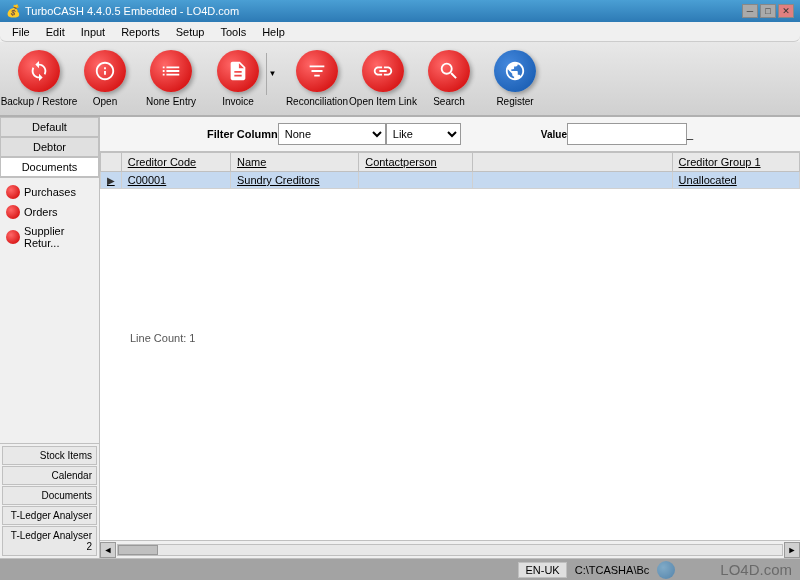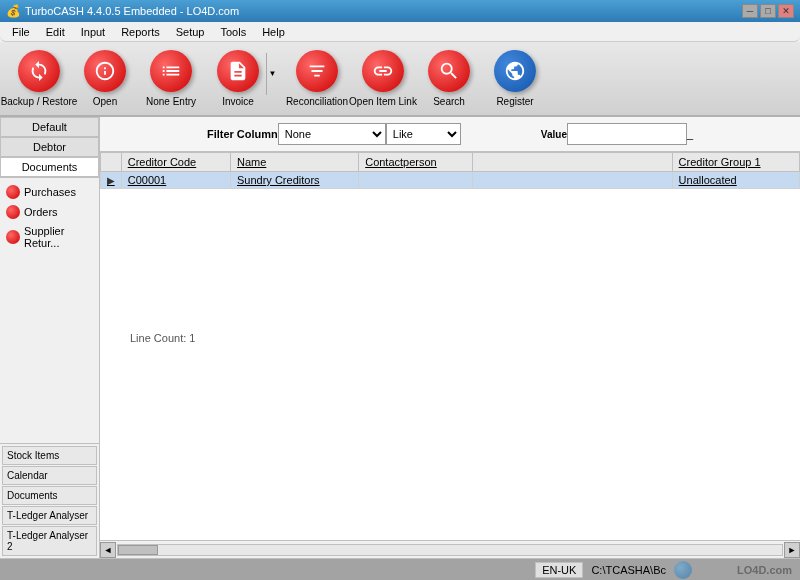--- a/index.html
+++ b/index.html
@@ -166,21 +166,21 @@
       border-top: 1px solid #c0c0c0;
       gap: 1px;
       padding: 2px 2px;
     }
     .sidebar-bottom-btn {
       padding: 3px 4px;
       background: #e8e8e8;
       border: 1px solid #c0c0c0;
       cursor: pointer;
       font-size: 10px;
-      text-align: left;
+      text-align: right;
     }
 
     
     #content {
       flex: 1;
       display: flex;
       flex-direction: column;
       background: white;
     }
 
@@ -518,16 +518,16 @@
 </div>
 
 <div id="status-bar">
   <span></span>
   <div id="status-right">
     <span class="status-locale">EN-UK</span>
     <span class="status-path">C:\TCASHA\Bc</span>
 
     <div style="display:flex;align-items:center;gap:3px;opacity:0.6;">
       <div class="watermark-globe" style="width:18px;height:18px;border-radius:50%;background:radial-gradient(circle at 35% 35%, #6ab0e0, #2070b0);"></div>
-      <span class="watermark-text" style="font-size:11px;font-weight:bold;color:#444;padding-left:42px;">LO4D.com</span>
+      <span class="watermark-text" style="font-size:15px;font-weight:normal;color:#444;padding-left:42px;">LO4D.com</span>
     </div>
   </div>
 </div>
 
 </body></html>

